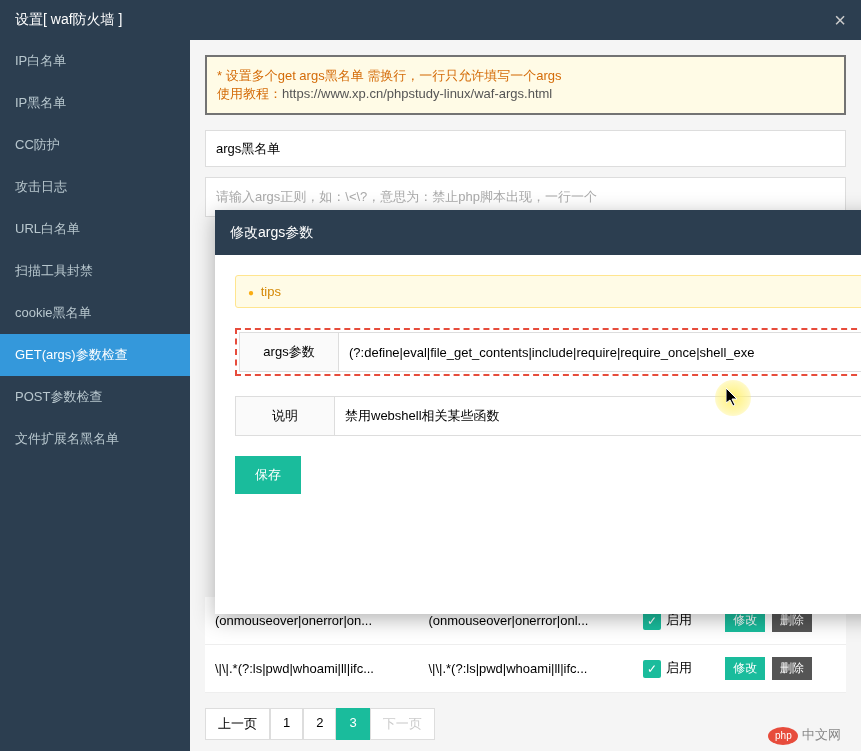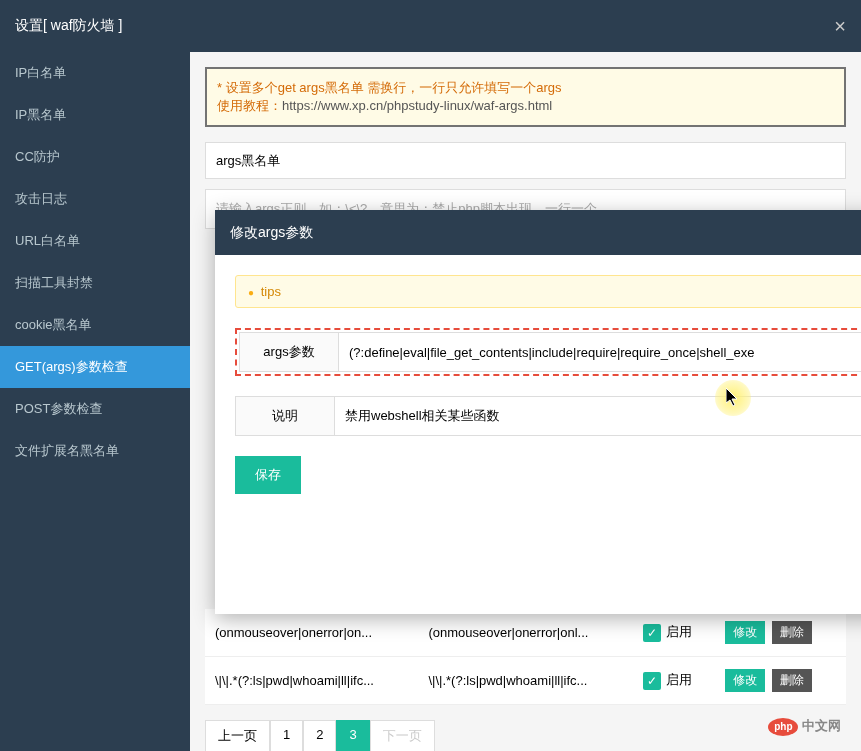--- a/index.html
+++ b/index.html
@@ -1,18 +1,18 @@
 <!DOCTYPE html>
 <html><head>
   <meta charset="utf-8">
   <style>
     * { margin: 0; padding: 0; box-sizing: border-box; font-family: Arial, "Microsoft YaHei", sans-serif; }
     body { background: #f5f5f5; width: 861px; height: 751px; overflow: hidden; position: relative; }
     
-    .header { background: #2c3e50; color: #fff; padding: 10px 15px; display: flex; justify-content: space-between; align-items: center; font-size: 14px; height: 52px; }
+    .header { background: #2c3e50; color: #fff; padding: 10px 15px; display: flex; justify-content: space-between; align-items: center; font-size: 14px; height: 40px; }
     .header-close { cursor: pointer; font-size: 20px; color: #ccc; }
     
     .container { display: flex; height: calc(100% - 40px); }
     
     .sidebar { width: 190px; background: #2c3e50; color: #b8c7ce; font-size: 13px; }
     .sidebar-item { padding: 12px 15px; cursor: pointer; }
     .sidebar-item.active { background: #3498db; color: #fff; }
     
     .main { flex: 1; background: #f5f5f5; padding: 0 15px; position: relative; overflow: hidden; }
     
@@ -42,21 +42,21 @@
     .tips-dot { color: #faad14; font-size: 10px; margin-right: 3px; }
     .form-row { display: flex; margin-top: 20px; }
     .form-row.highlighted { border: 2px dashed #e74c3c; padding: 2px; }
     .form-label { width: 100px; padding: 10px; background: #fafafa; border: 1px solid #ddd; text-align: center; font-size: 13px; }
     .form-input { flex: 1; padding: 10px; border: 1px solid #ddd; border-left: none; font-size: 13px; }
     .btn-save { background: #1abc9c; color: #fff; border: none; padding: 10px 20px; margin-top: 20px; cursor: pointer; font-size: 13px; }
     
     .cursor-highlight { position: absolute; top: 380px; left: 715px; width: 36px; height: 36px; background: radial-gradient(circle, #fff176 0%, rgba(255,241,118,0.5) 60%, transparent 100%); border-radius: 50%; pointer-events: none; }
     .cursor-arrow { position: absolute; top: 388px; left: 726px; font-size: 16px; pointer-events: none; z-index: 1000; }
     
-    .footer-logo { position: absolute; bottom: 15px; right: 20px; font-size: 13px; color: #e74c3c; font-weight: bold; }
+    .footer-logo { position: absolute; bottom: 6px; right: 20px; font-size: 13px; color: #e74c3c; font-weight: normal; }
     .footer-logo .cn { color: #888; }
     .php-circle { display: inline-block; background: #e74c3c; color: #fff; border-radius: 50%; width: 30px; height: 18px; text-align: center; font-size: 10px; line-height: 18px; }
   </style>
 </head>
 <body>
 
 <div class="header">
   <span>设置[ waf防火墙 ]</span>
   <span class="header-close">×</span>
 </div>

